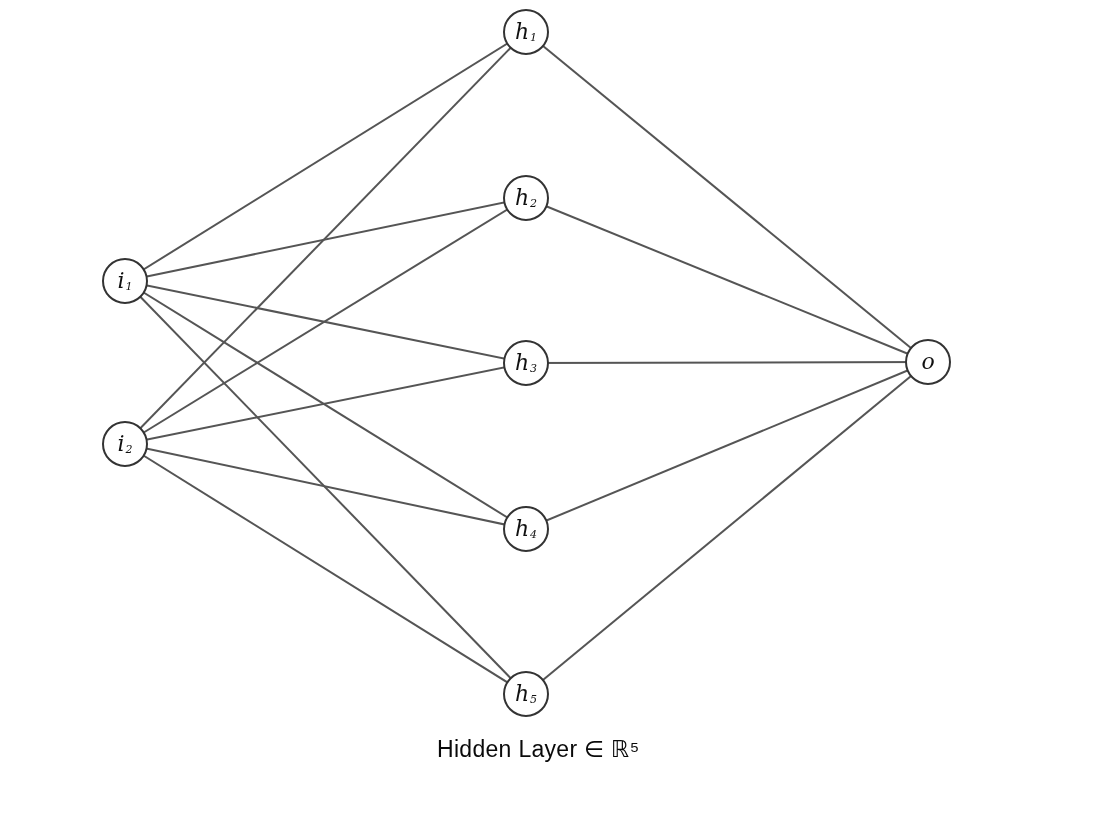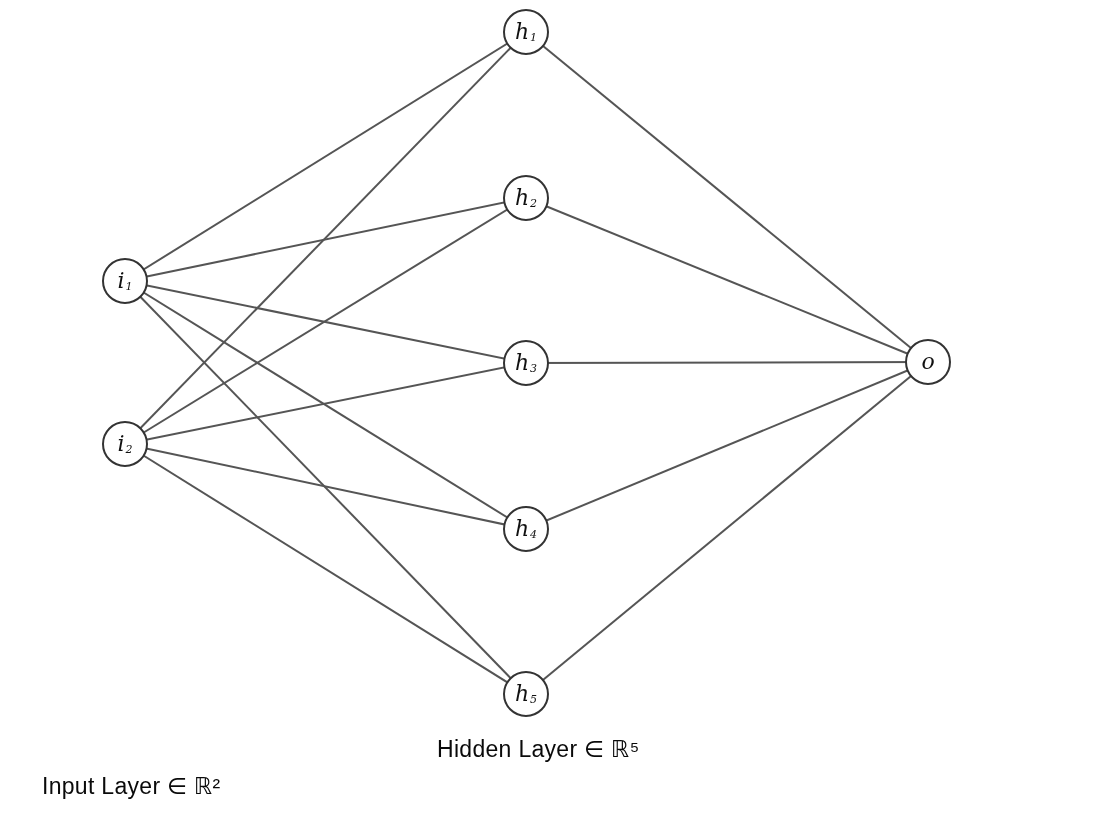--- a/index.html
+++ b/index.html
@@ -99,15 +99,14 @@
         <span class="nsub">4</span>
       </div>
       <div class="node" style="left: 503px; top: 671px; width: 46px; height: 46px; background: rgb(255, 255, 255); border: 2.5px solid rgb(51, 51, 51);">
         <span class="nbase">h</span>
         <span class="nsub">5</span>
       </div>
       <div class="node" style="left: 905px; top: 339px; width: 46px; height: 46px; background: rgb(255, 255, 255); border: 2.5px solid rgb(51, 51, 51);">
         <span class="nbase">o</span>
       </div>
     </div>
-  <div class="layer-label" style="left:42px; top:773px;">Input Layer ∈ ℝ²</div>
   <div class="layer-label" style="left:437px; top:736px;">Hidden Layer ∈ ℝ⁵</div>
 </div>
 
 </body></html>

